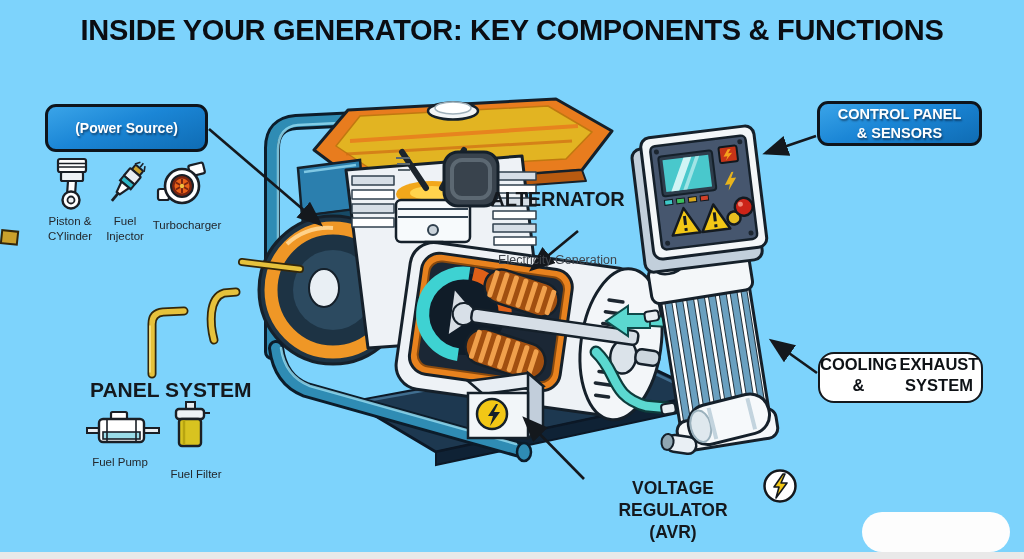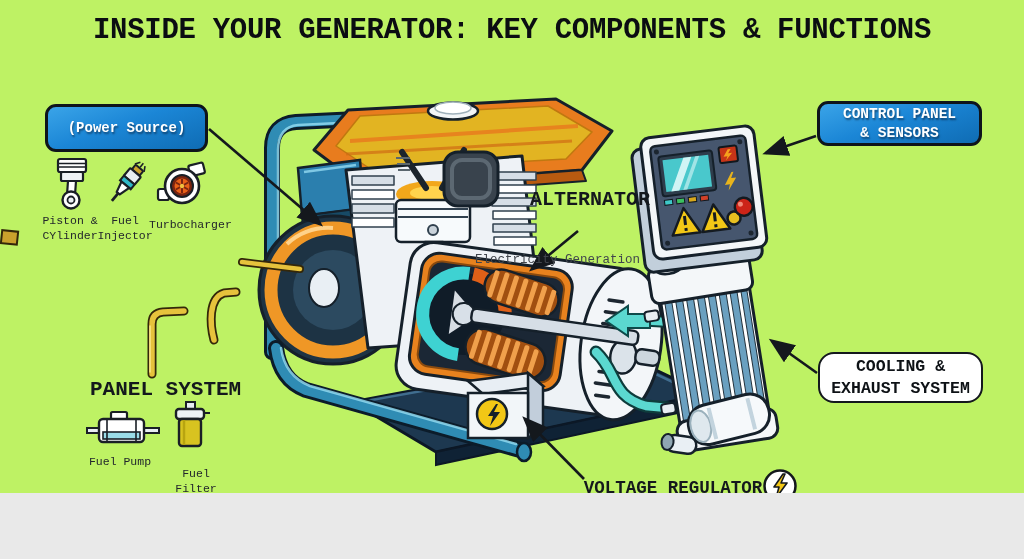--- a/index.html
+++ b/index.html
@@ -1,28 +1,28 @@
 <!DOCTYPE html>
 <html><head>
 <meta charset="utf-8">
 <style>
   html,body{margin:0;padding:0;background:#e9e9e9;}
-  .stage{position:relative;width:1024px;height:493px;background:#bef264;overflow:hidden;
-         font-family:Liberation Mono, monospace;}
+  .stage{position:relative;width:1024px;height:552px;background:#7dd3fc;overflow:hidden;
+         font-family:Liberation Sans, sans-serif;}
   .title{position:absolute;left:0;top:14px;width:100%;text-align:center;
          font-size:29px;font-weight:bold;letter-spacing:-0.3px;color:#0b0d12;transform:scaleY(1.04);}
   .blue-box{position:absolute;background:linear-gradient(160deg,#3aa4e8 0%,#1b86d6 45%,#0f6cb4 100%);
          border:3px solid #0e141b;border-radius:11px;color:#ffffff;text-align:center;
          display:flex;flex-direction:column;justify-content:center;font-weight:bold;
          text-shadow:1px 2px 2px rgba(10,20,40,.55);box-sizing:border-box;}
   .blue-box .l1{display:block;font-size:19px;line-height:1.1;}
   .blue-box .l2{display:block;font-size:14px;line-height:1.2;}
   .blue-box.small .l1,.blue-box.small .l2{font-size:14.5px;line-height:1.3;}
   .white-box{position:absolute;background:#ffffff;border:2.5px solid #14181d;border-radius:16px;
-         color:#0e1216;text-align:center;display:flex;flex-direction:column;justify-content:center;
+         color:#0e1216;text-align:center;display:flex;justify-content:center;
          font-weight:bold;font-size:16.5px;line-height:1.3;box-sizing:border-box;}
   .plain-label{position:absolute;color:#14181d;font-weight:bold;}
   .sub-label{position:absolute;color:#41464d;font-size:12.5px;}
   .caption{position:absolute;color:#23272c;font-size:11.5px;text-align:center;line-height:1.3;}
   .icon-wrap{position:absolute;}
   .wm-blob{position:absolute;left:862px;top:512px;width:148px;height:40px;background:#fdfdfd;
          border-radius:22px;}
   svg{display:block;}
   .scene-svg{position:absolute;left:0;top:0;}
 </style>
@@ -288,21 +288,21 @@
   <div class="blue-box small" style="left:817px;top:101px;width:165px;height:45px;">
     <span class="l1">CONTROL PANEL</span>
     <span class="l2">&amp; SENSORS</span>
   </div>
 
   <div class="white-box" style="left:818px;top:352px;width:165px;height:51px;">
     <span>COOLING &amp;</span>
     <span>EXHAUST SYSTEM</span>
   </div>
 
-  <div class="plain-label" style="left:465px;top:188px;width:185px;text-align:right;font-size:20px;">ALTERNATOR</div>
+  <div class="plain-label" style="left:465px;top:188px;width:185px;text-align:center;font-size:20px;">ALTERNATOR</div>
   <div class="sub-label" style="left:465px;top:211px;width:185px;text-align:center;margin-top:42px;">Electricity Generation</div>
 
   <div class="plain-label" style="left:90px;top:378px;font-size:21px;">PANEL SYSTEM</div>
 
   <div class="plain-label" style="left:578px;top:466px;width:190px;text-align:center;font-size:17.5px;line-height:1.25;">
     <span style="display:block;margin-top:12px;">VOLTAGE REGULATOR</span>
     <span style="display:block;">(AVR)</span>
   </div>
   <div class="icon-wrap" style="left:762px;top:468px;">
     <svg width="36" height="36" viewBox="0 0 36 36">

